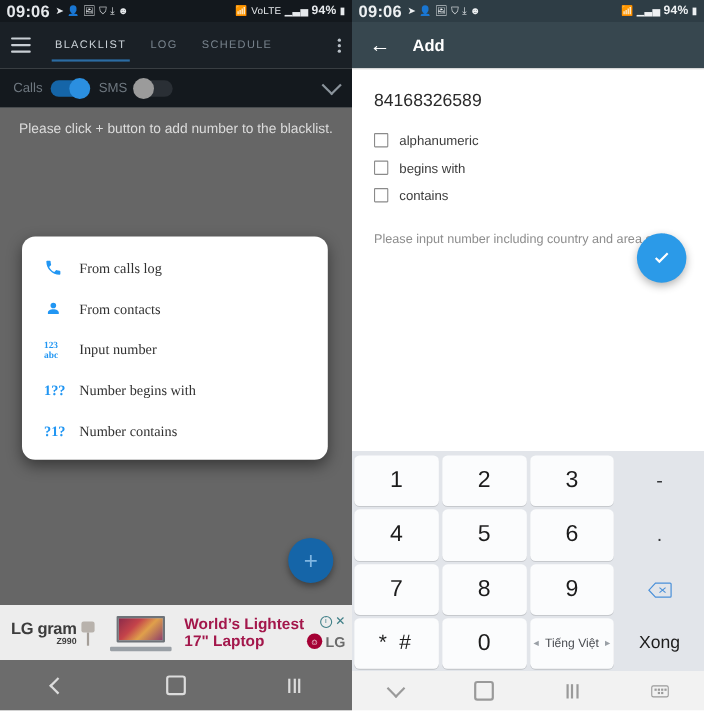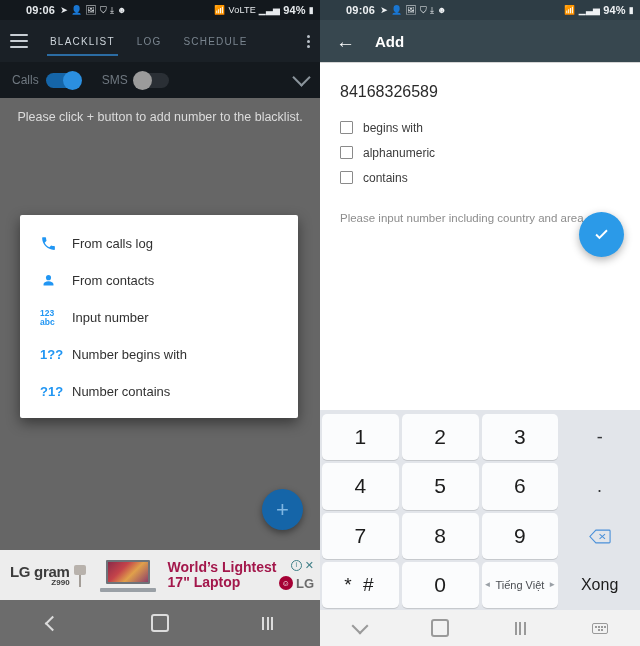--- a/index.html
+++ b/index.html
@@ -11,21 +11,21 @@
   }
   .screens{display:flex;width:640px;height:646px;}
   .screen{width:320px;height:646px;position:relative;overflow:hidden;}
 
   
   .statusbar{
     height:20px;display:flex;align-items:center;
     padding:0 6px;box-sizing:border-box;
     font-size:11px;letter-spacing:.2px;
   }
-  .sb-time{font-weight:600;margin-right:5px;font-size:11px;margin-left:20px;}
+  .sb-time{font-weight:600;margin-right:5px;font-size:15px;}
   .sb-icons{display:flex;align-items:center;gap:3px;font-size:9px;line-height:1;}
   .sb-right{margin-left:auto;display:flex;align-items:center;gap:3px;font-size:9px;}
   .sb-pct{font-weight:700;font-size:11px;}
   .glyph{display:inline-block;}
 
   
   .left .statusbar{background:#13181d;color:#e6e9ec;}
   .appbar-dark{
     height:42px;background:#1a2026;display:flex;align-items:center;
     padding:0 10px;box-sizing:border-box;position:relative;
@@ -41,21 +41,21 @@
   .tab.active:after{
     content:"";position:absolute;left:-3px;right:-3px;bottom:6px;height:2px;background:#2b6ca3;
   }
   .kebab{margin-left:auto;display:flex;flex-direction:column;gap:2px;cursor:pointer;}
   .kebab i{width:3px;height:3px;border-radius:50%;background:#b9c0c7;display:block;}
 
   .toggles{
     height:36px;background:#14191e;display:flex;align-items:center;
     padding:0 12px;box-sizing:border-box;color:#6f7880;font-size:12px;
   }
-  .tgl-wrap{display:flex;gap:7px;margin-right:22px;}
+  .tgl-wrap{display:flex;gap:7px;margin-right:10px;}
   .switch{width:34px;height:15px;border-radius:9px;position:relative;}
   .switch.on{background:#1565a8;}
   .switch.off{background:#2a2f35;}
   .knob{position:absolute;top:-2px;width:19px;height:19px;border-radius:50%;}
   .switch.on .knob{right:-2px;background:#2b8fe0;}
   .switch.off .knob{left:-2px;background:#9b9b9b;}
   .chev-down{
     margin-left:auto;width:11px;height:11px;border-right:2px solid #8b949c;border-bottom:2px solid #8b949c;
     transform:rotate(45deg);margin-bottom:5px;
   }
@@ -64,23 +64,24 @@
     position:absolute;top:98px;left:0;right:0;bottom:96px;background:#666666;
   }
   .hint-line{
     position:absolute;top:110px;left:0;right:0;text-align:center;
     color:#dcdcdc;font-size:12.5px;
   }
 
   
   .dialog{
     position:absolute;left:20px;top:215px;width:278px;
-    background:#ffffff;border-radius:2px;
+    background:#ffffff;border-radius:12px;
     box-shadow:0 5px 14px rgba(0,0,0,.45);
     padding:10px 0 8px 0;
+    font-family:Liberation Serif, serif;
   }
   .dlg-item{display:flex;align-items:center;height:37px;padding:0 20px;cursor:pointer;}
   .dlg-ico{width:32px;flex:0 0 32px;display:flex;align-items:center;justify-content:flex-start;color:#2196f3;}
   .dlg-label{font-size:13px;color:#313131;}
   .ico-123{font-size:8.5px;line-height:8.5px;font-weight:700;color:#2196f3;text-align:left;}
   .ico-1q{font-size:13px;font-weight:700;color:#2196f3;}
 
   
   .fab-add{
     position:absolute;right:17px;bottom:116px;width:41px;height:41px;border-radius:50%;
@@ -351,25 +352,25 @@
     <div class="appbar-slate">
       <span class="back-arrow">←</span>
       <span class="ab-title">Add</span>
     </div>
     <div class="divider-line"></div>
 
     <div class="num-value">84168326589</div>
 
     <div class="cb-row">
       <span class="cbox"></span>
-      <span class="cb-label">begins with</span>
+      <span class="cb-label">alphanumeric</span>
     </div>
     <div class="cb-row">
       <span class="cbox"></span>
-      <span class="cb-label">alphanumeric</span>
+      <span class="cb-label">begins with</span>
     </div>
     <div class="cb-row">
       <span class="cbox"></span>
       <span class="cb-label">contains</span>
     </div>
 
     <div class="help-text">Please input number including country and area code.</div>
 
     <div class="fab-ok">
       <svg viewBox="0 0 24 24">

